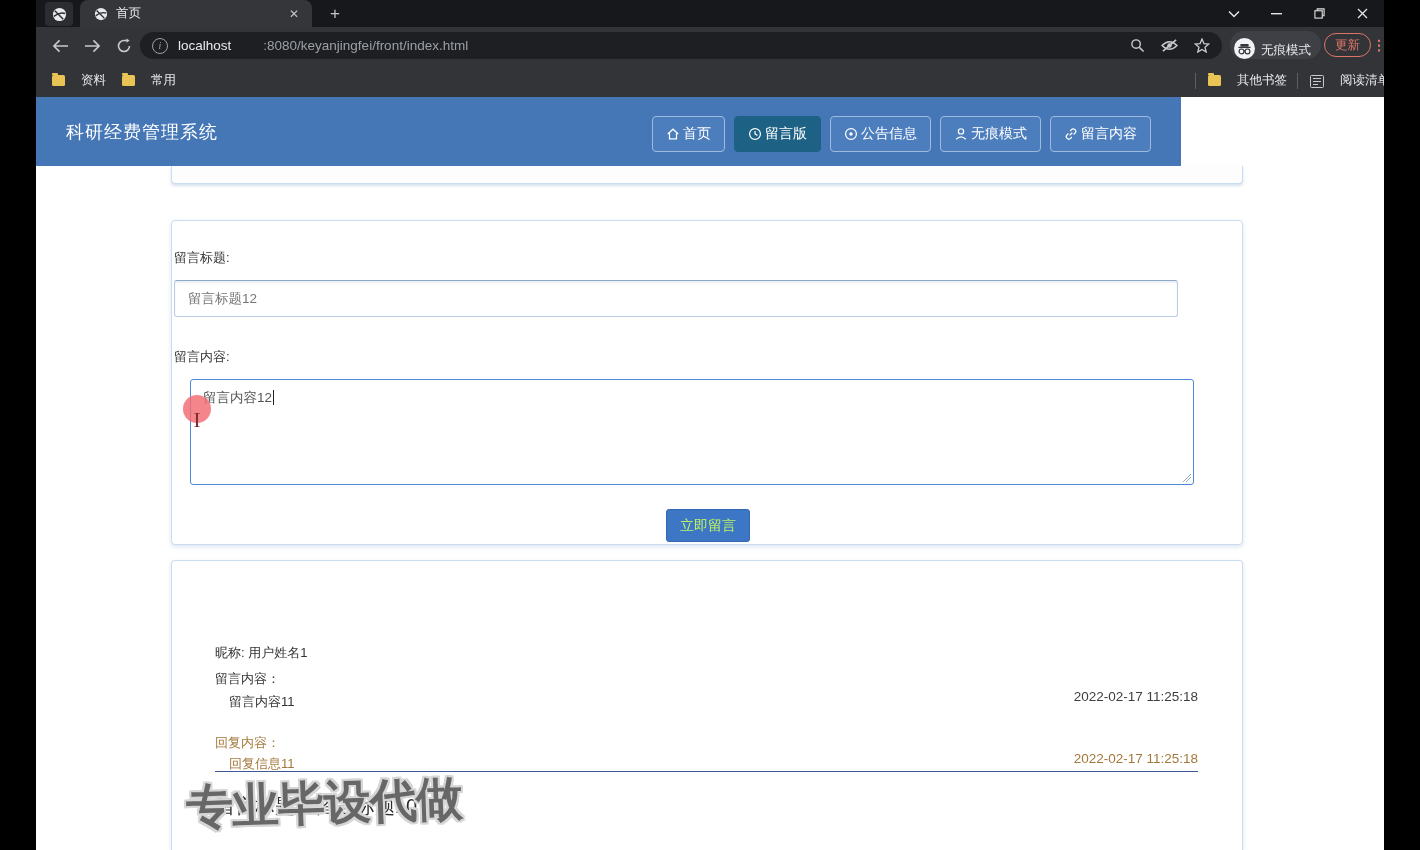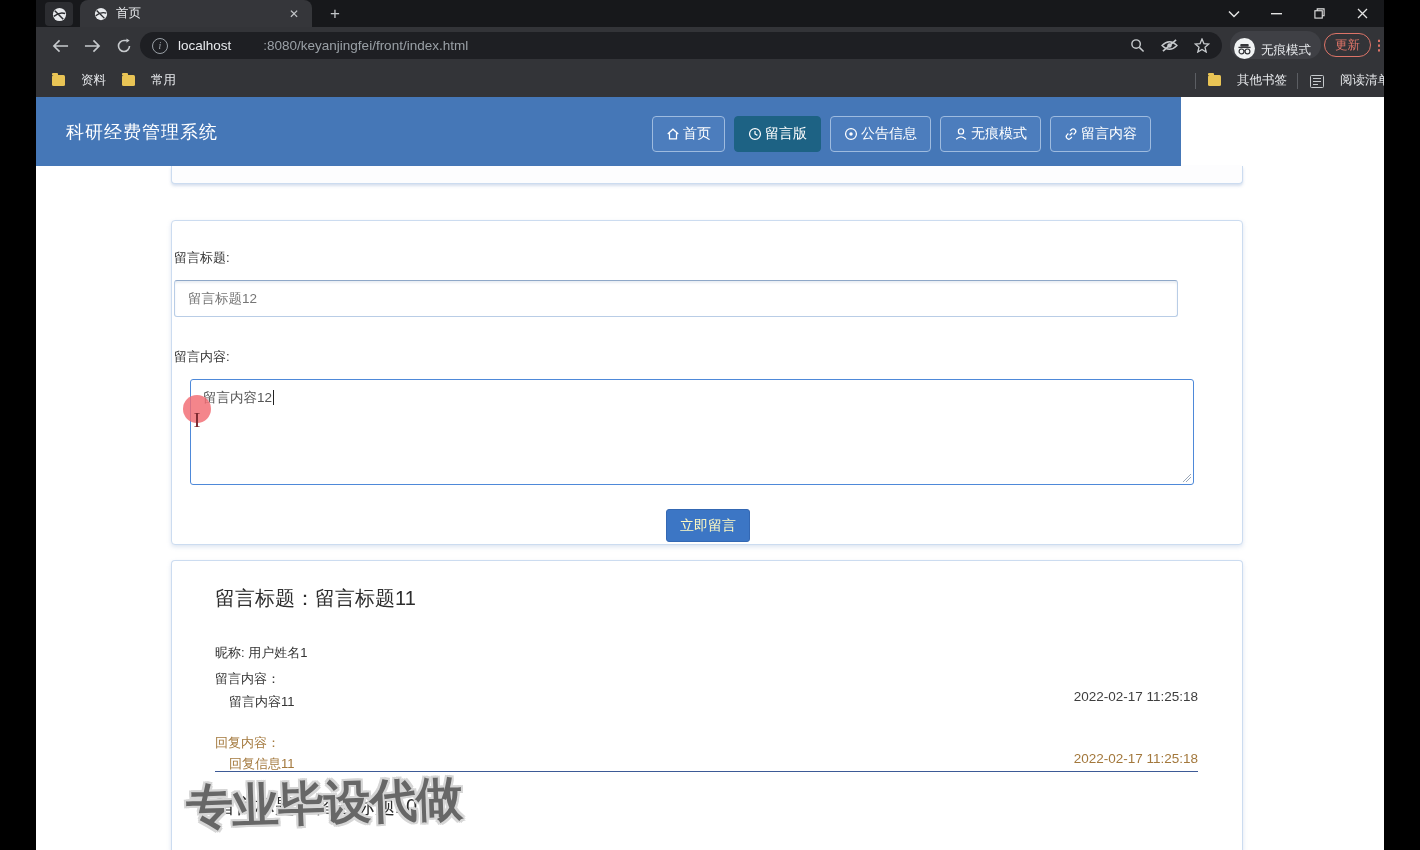--- a/index.html
+++ b/index.html
@@ -52,21 +52,21 @@
   
   .partial-card { position:absolute; left:135px; top:166px; width:1072px; height:18px; background:#fdfdfe; border:1px solid #ccdcf0; border-top:none; border-radius:0 0 4px 4px; box-shadow:0 2px 3px rgba(120,150,200,.30); }
 
   .form-card { position:absolute; left:135px; top:220px; width:1072px; height:325px; background:#fff; border:1px solid #ccdcf0; border-radius:4px; box-shadow:0 2px 4px rgba(120,150,200,.25); }
   .form-label { position:absolute; left:2px; font-size:13px; color:#333; }
   .title-input { position:absolute; left:2px; top:59px; width:1004px; height:37px; border:1px solid #b9cde6; border-top-color:#8fa8c8; border-radius:3px; background:#fff; padding:0 13px; font-size:13.5px; color:#757575; box-shadow:inset 0 2px 2px rgba(140,160,190,.18); font-family:"Liberation Sans",sans-serif; }
   .content-box { position:absolute; left:2px; top:158px; width:1004px; height:106px; border:1.5px solid #4e89d9; border-radius:3px; background:#fff; padding:9px 12px; font-size:13.5px; color:#555;margin-left:16px; }
   .caret { display:inline-block; width:1px; height:15px; background:#222; vertical-align:-3px; margin-left:1px; }
   .resize-grip { position:absolute; right:2px; bottom:2px; width:9px; height:9px; background:
      linear-gradient(135deg, transparent 0 50%, #9aa7b8 50% 56%, transparent 56% 70%, #9aa7b8 70% 76%, transparent 76%); }
-  .submit-btn { position:absolute; left:494px; top:288px; width:84px; height:33px; background:#3c76c5; border:1px solid #3468b3; border-radius:3px; color:#fef9c3; font-size:14px; display:flex; align-items:center; justify-content:center; cursor:pointer; }
+  .submit-btn { position:absolute; left:494px; top:288px; width:84px; height:33px; background:#3c76c5; border:1px solid #3468b3; border-radius:3px; color:#bef264; font-size:14px; display:flex; align-items:center; justify-content:center; cursor:pointer; }
 
   .msg-card { position:absolute; left:135px; top:560px; width:1072px; height:291px; background:#fff; border:1px solid #ccdcf0; border-bottom:none; border-radius:4px 4px 0 0; box-shadow:0 2px 4px rgba(120,150,200,.25); }
   .msg-title { position:absolute; left:43px; font-size:20px; color:#2d2d2d; }
   .msg-line { position:absolute; left:43px; font-size:13px; color:#333;margin-top:25px; }
   .msg-indent { left:57px; }
   .msg-time { position:absolute; right:44px; font-size:13.5px; color:#3e3e3e; }
   .reply { color:#a3783c !important; }
   .msg-divider { position:absolute; left:43px; right:44px; top:210px; border-top:1px solid #3d5a96; }
 
   .watermark { position:absolute; left:186px; top:772px; font-size:47px; font-weight:bold; color:#676767; letter-spacing:-1px; transform:rotate(-2deg); white-space:nowrap; pointer-events:none; z-index:50;
@@ -245,21 +245,20 @@
       <input class="title-input" type="text" value="留言标题12" style="">
       <div class="form-label" style="top:127px">留言内容:</div>
       <div class="content-box">
         <span>留言内容12</span><span class="caret"></span>
         <span class="resize-grip"></span>
       </div>
       <div class="submit-btn">立即留言</div>
     </div>
 
     <div class="msg-card">
-      <div class="msg-title" style="top:24px">留言标题：留言标题11</div>
       <div class="msg-line" style="top:58px">昵称: 用户姓名1</div>
       <div class="msg-line" style="top:84px">留言内容：</div>
       <div class="msg-line msg-indent" style="top:107px">留言内容11</div>
       <div class="msg-time" style="top:128px">2022-02-17 11:25:18</div>
       <div class="msg-line reply" style="top:148px">回复内容：</div>
       <div class="msg-line msg-indent reply" style="top:169px">回复信息11</div>
       <div class="msg-time reply" style="top:190px">2022-02-17 11:25:18</div>
       <div class="msg-divider"></div>
       <div class="msg-title" style="top:232px">留言标题：留言标题10</div>
       <div class="msg-line" style="top:269px">昵称: 用户姓名3</div>

